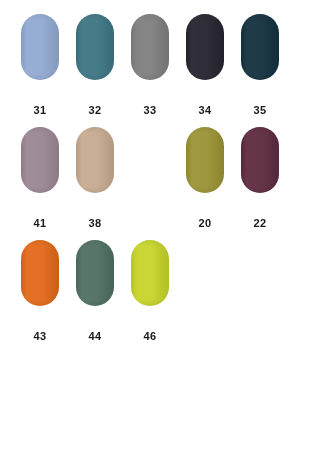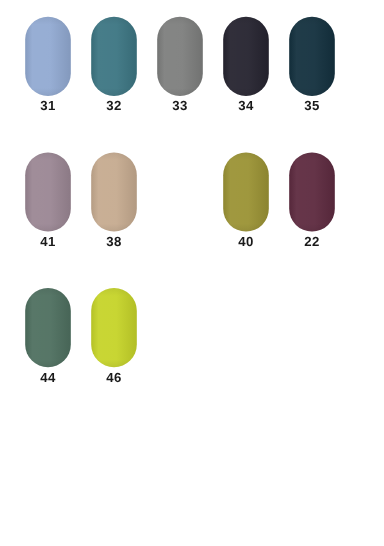--- a/index.html
+++ b/index.html
@@ -61,21 +61,21 @@
       to bottom,
       rgba(0,0,0,0.06) 0%,
       rgba(0,0,0,0) 10%,
       rgba(0,0,0,0) 90%,
       rgba(0,0,0,0.07) 100%
     );
     pointer-events: none;
     z-index: 1;
   }
   .chip-label {
-    margin-top: 4px;
+    margin-top: 25px;
     font-size: 11px;
     font-weight: bold;
     color: #1a1a1a;
     letter-spacing: 0.3px;
     line-height: 1;
   }
 </style>
 </head>
 <body>
 
@@ -107,25 +107,29 @@
     <div class="cell">
       <div class="chip" style="background: rgb(198, 171, 144);"></div>
       <div class="chip-label">38</div>
     </div>
     <div class="cell empty">
       <div class="chip" style="background: transparent;"></div>
       <div class="chip-label"></div>
     </div>
     <div class="cell">
       <div class="chip" style="background: rgb(155, 147, 53);"></div>
-      <div class="chip-label">40</div>
+      <div class="chip-label">20</div>
     </div>
     <div class="cell">
       <div class="chip" style="background: rgb(94, 43, 64);"></div>
       <div class="chip-label">22</div>
+    </div>
+    <div class="cell">
+      <div class="chip" style="background: rgb(226, 105, 26);"></div>
+      <div class="chip-label">43</div>
     </div>
     <div class="cell">
       <div class="chip" style="background: rgb(79, 112, 96);"></div>
       <div class="chip-label">44</div>
     </div>
     <div class="cell">
       <div class="chip" style="background: rgb(198, 212, 42);"></div>
       <div class="chip-label">46</div>
     </div>
     <div class="cell empty">

